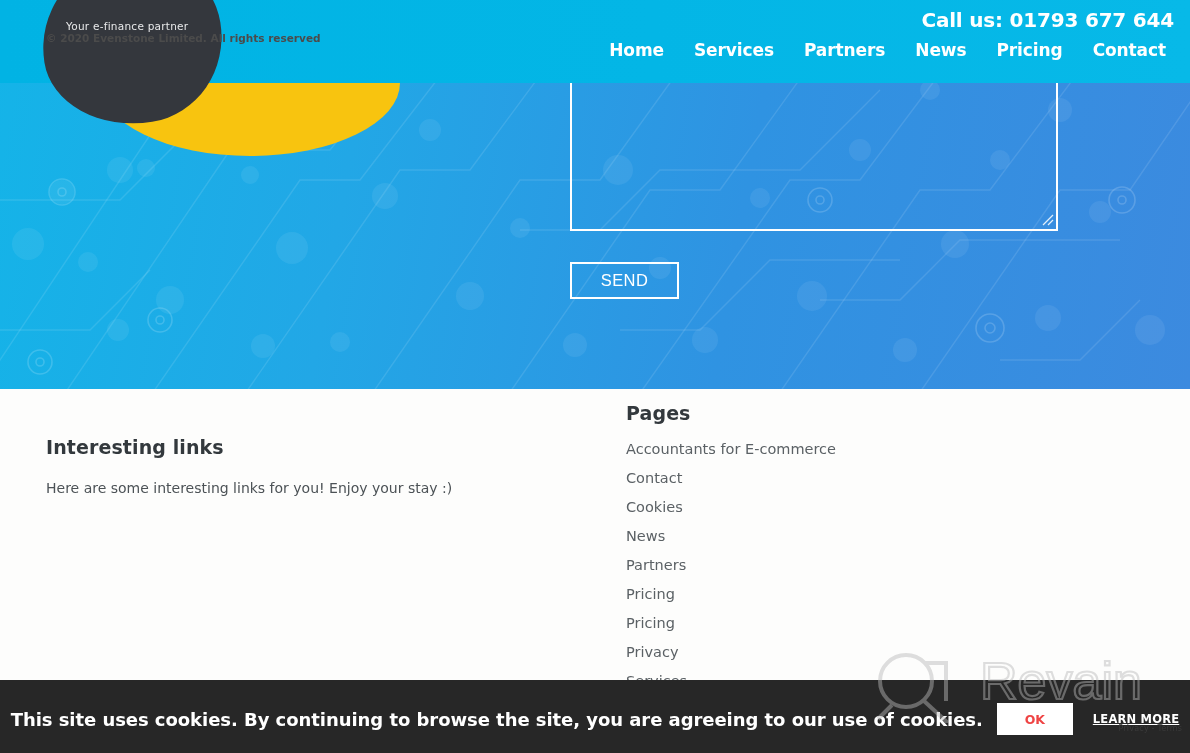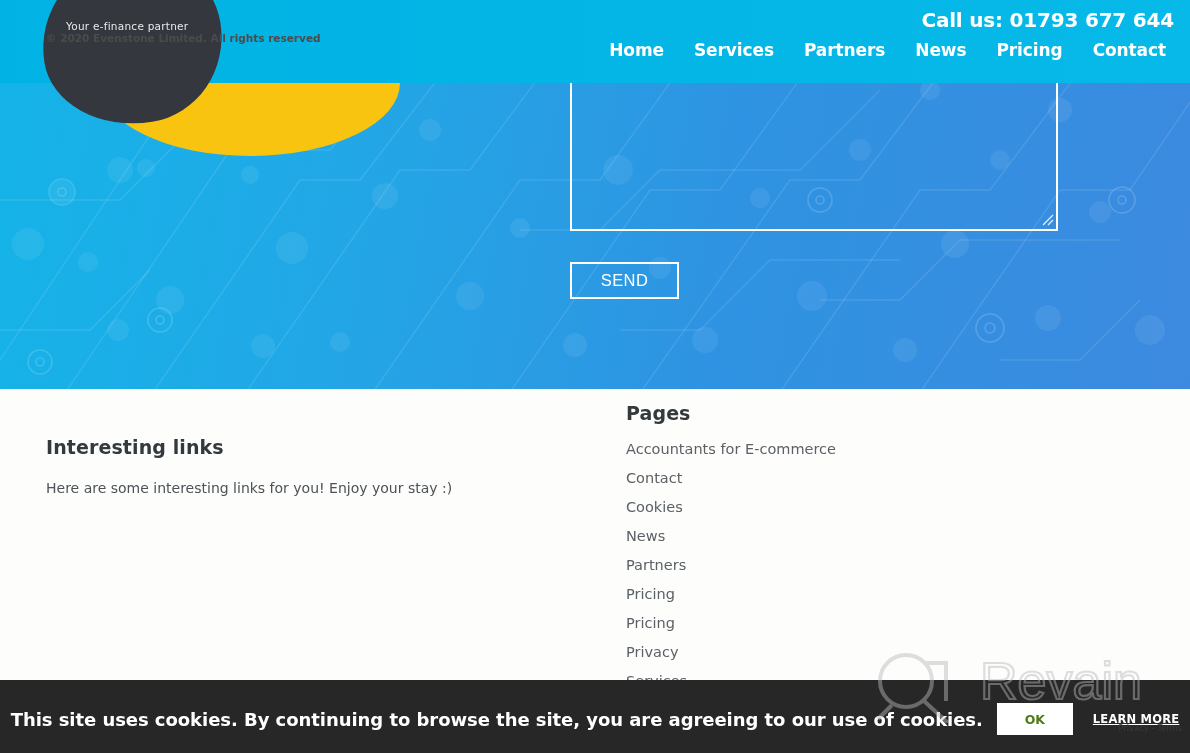--- a/index.html
+++ b/index.html
@@ -234,21 +234,21 @@
     font-size: 18px;
     font-weight: bold;
     letter-spacing: -0.05px;
     font-family: "DejaVu Sans", sans-serif;
     white-space: nowrap;
   }
   .cookie-ok {
     margin-left: 14px;
     width: 76px; height: 32px;
     background: #ffffff;
-    color: #4d7c0f;
+    color: #ef4444;
     border: 0;
     font-size: 12.5px;
     font-weight: bold;
     cursor: pointer;
     font-family: "DejaVu Sans", sans-serif;
   }
   .cookie-learn {
     margin-left: 20px;
     color: #ffffff;
     font-size: 11.5px;

